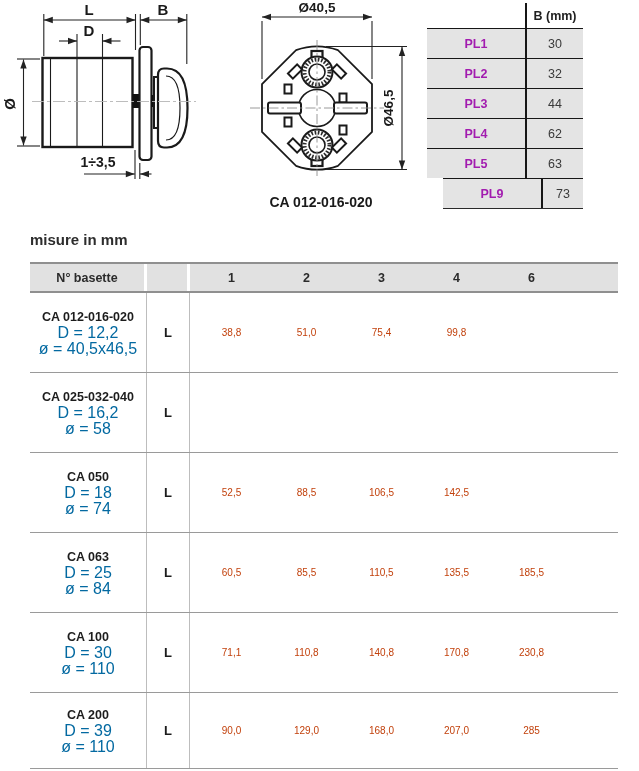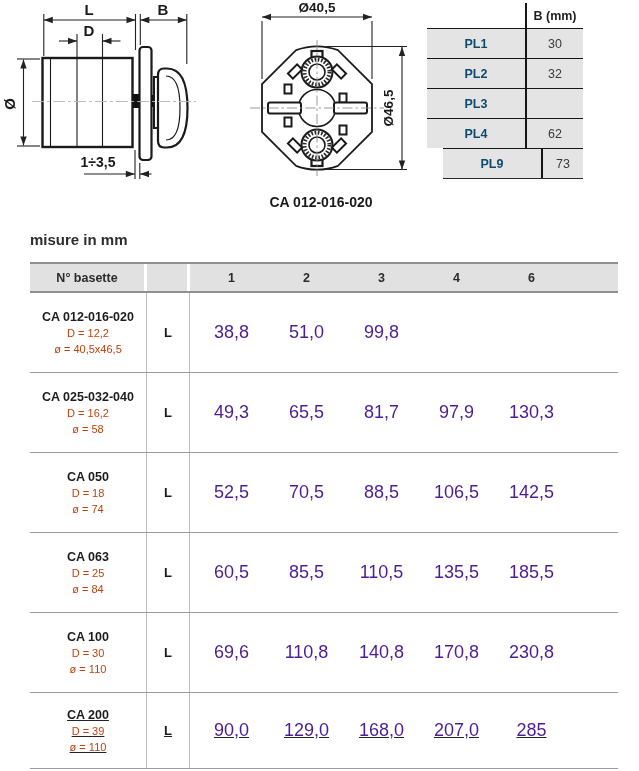--- a/index.html
+++ b/index.html
@@ -12,45 +12,45 @@
 
   
   .pl{position:absolute;left:427px;top:3px;width:156px;}
   .pl-header{display:flex;height:25px;}
   .pl-h1{width:100px;border-right:2px solid #161616;box-sizing:border-box;}
   .pl-h2{flex:1;display:flex;align-items:center;justify-content:center;
          font-weight:bold;font-size:12.5px;color:#1f1f1f;}
   .pl-row{display:flex;height:29px;background:#e4e4e4;border-top:1.5px solid #161616;}
   .pl-row:last-child{border-bottom:1.5px solid #2a2a2a;margin-left:16px;}
   .pl-c1{width:100px;border-right:2px solid #161616;box-sizing:border-box;display:flex;
-         align-items:center;justify-content:center;font-weight:bold;font-size:12.5px;color:#0c4a6e;}
+         align-items:center;justify-content:center;font-weight:bold;font-size:12.5px;color:#a21caf;}
   .pl-c2{flex:1;display:flex;align-items:center;justify-content:center;font-size:12.5px;color:#3a3a3a;}
 
   
   .mt{position:absolute;left:30px;top:262px;width:588px;}
   .mt-header{display:flex;height:27px;background:#e1e1e1;
              border-top:2px solid #8f8f8f;border-bottom:2px solid #8f8f8f;}
   .mt-h-c1{width:114px;display:flex;align-items:center;justify-content:center;
            font-weight:bold;font-size:12.5px;color:#2b2b2b;}
   .mt-gap{width:3px;background:#fff;}
   .mt-h-c2{width:40px;}
   .mt-h-vals{flex:1;display:flex;padding-left:4px;}
   .mt-h-val{width:75px;display:flex;align-items:center;justify-content:center;
             font-weight:bold;font-size:12.5px;color:#2b2b2b;}
   .mt-group{display:flex;height:79px;border-bottom:1px solid #9a9a9a;}
-  .mt-group:last-child{height:75px;text-decoration:underline;}
+  .mt-group:last-child{height:75px;}
   .mt-c1{width:116px;border-right:1px solid #bdbdbd;display:flex;flex-direction:column;
          justify-content:center;align-items:center;text-align:center;}
   .mt-name{font-weight:bold;font-size:12.5px;color:#1c1c1c;line-height:16px;}
-  .mt-sub{font-size:11px;color:#c2410c;line-height:16px;}
+  .mt-sub{font-size:16px;color:#0369a1;line-height:16px;}
   .mt-c2{width:42px;border-right:1px solid #bdbdbd;display:flex;align-items:center;
          justify-content:center;font-weight:bold;font-size:13px;color:#1c1c1c;}
   .mt-vals{flex:1;display:flex;padding-left:4px;}
   .mt-val{width:75px;display:flex;align-items:center;justify-content:center;
-          font-size:18px;color:#4c1d95;}
+          font-size:10px;color:#c2410c;}
 </style>
 </head>
 <body>
 
 <div class="page">
 
   <svg style="position:absolute;left:0;top:0;" width="212" height="190" viewBox="0 0 212 190">
     <g stroke="#1a1a1a" fill="#fff">
       <rect x="42.5" y="58" width="90" height="89" stroke-width="2.4"></rect>
       <line x1="50.5" y1="59" x2="50.5" y2="146" stroke-width="1.1"></line>
@@ -169,24 +169,29 @@
     <div class="pl-row">
       <div class="pl-c1">PL1</div>
       <div class="pl-c2">30</div>
     </div>
     <div class="pl-row">
       <div class="pl-c1">PL2</div>
       <div class="pl-c2">32</div>
     </div>
     <div class="pl-row">
       <div class="pl-c1">PL3</div>
+      <div class="pl-c2">44</div>
     </div>
     <div class="pl-row">
       <div class="pl-c1">PL4</div>
       <div class="pl-c2">62</div>
+    </div>
+    <div class="pl-row">
+      <div class="pl-c1">PL5</div>
+      <div class="pl-c2">63</div>
     </div>
     <div class="pl-row">
       <div class="pl-c1">PL9</div>
       <div class="pl-c2">73</div>
     </div>
   </div>
 
   <div class="note">misure in mm</div>
 
   <div class="mt">
@@ -207,50 +212,43 @@
     <div class="mt-group">
       <div class="mt-c1">
         <div class="mt-name">CA 012-016-020</div>
         <div class="mt-sub">D = 12,2</div>
         <div class="mt-sub">ø = 40,5x46,5</div>
       </div>
       <div class="mt-c2">L</div>
       <div class="mt-vals">
         <div class="mt-val">38,8</div>
         <div class="mt-val">51,0</div>
+        <div class="mt-val">75,4</div>
         <div class="mt-val">99,8</div>
       </div>
     </div>
 
     <div class="mt-group">
       <div class="mt-c1">
         <div class="mt-name">CA 025-032-040</div>
         <div class="mt-sub">D = 16,2</div>
         <div class="mt-sub">ø = 58</div>
       </div>
       <div class="mt-c2">L</div>
-      <div class="mt-vals">
-        <div class="mt-val">49,3</div>
-        <div class="mt-val">65,5</div>
-        <div class="mt-val">81,7</div>
-        <div class="mt-val">97,9</div>
-        <div class="mt-val">130,3</div>
-      </div>
     </div>
 
     <div class="mt-group">
       <div class="mt-c1">
         <div class="mt-name">CA 050</div>
         <div class="mt-sub">D = 18</div>
         <div class="mt-sub">ø = 74</div>
       </div>
       <div class="mt-c2">L</div>
       <div class="mt-vals">
         <div class="mt-val">52,5</div>
-        <div class="mt-val">70,5</div>
         <div class="mt-val">88,5</div>
         <div class="mt-val">106,5</div>
         <div class="mt-val">142,5</div>
       </div>
     </div>
 
     <div class="mt-group">
       <div class="mt-c1">
         <div class="mt-name">CA 063</div>
         <div class="mt-sub">D = 25</div>
@@ -267,21 +265,21 @@
     </div>
 
     <div class="mt-group">
       <div class="mt-c1">
         <div class="mt-name">CA 100</div>
         <div class="mt-sub">D = 30</div>
         <div class="mt-sub">ø = 110</div>
       </div>
       <div class="mt-c2">L</div>
       <div class="mt-vals">
-        <div class="mt-val">69,6</div>
+        <div class="mt-val">71,1</div>
         <div class="mt-val">110,8</div>
         <div class="mt-val">140,8</div>
         <div class="mt-val">170,8</div>
         <div class="mt-val">230,8</div>
       </div>
     </div>
 
     <div class="mt-group">
       <div class="mt-c1">
         <div class="mt-name">CA 200</div>

